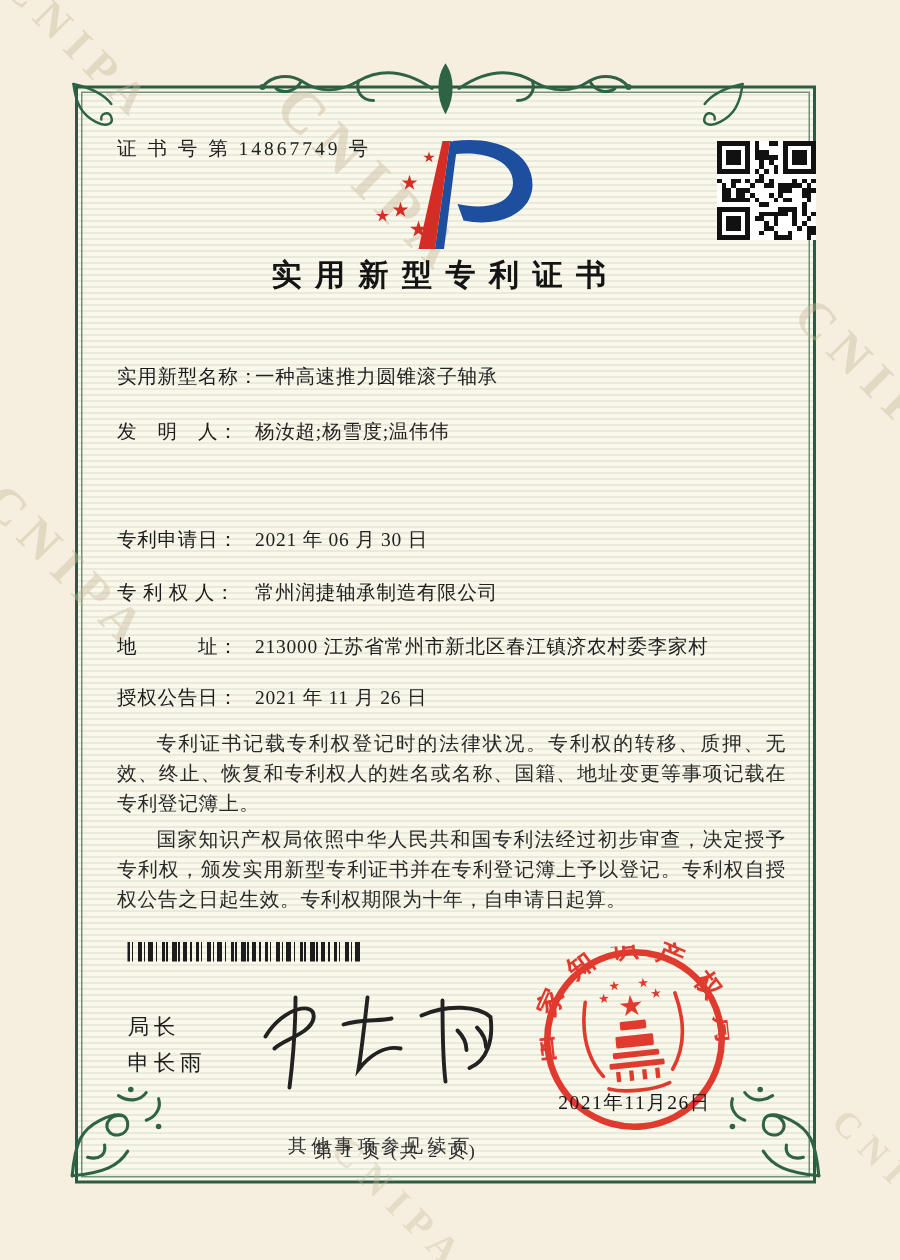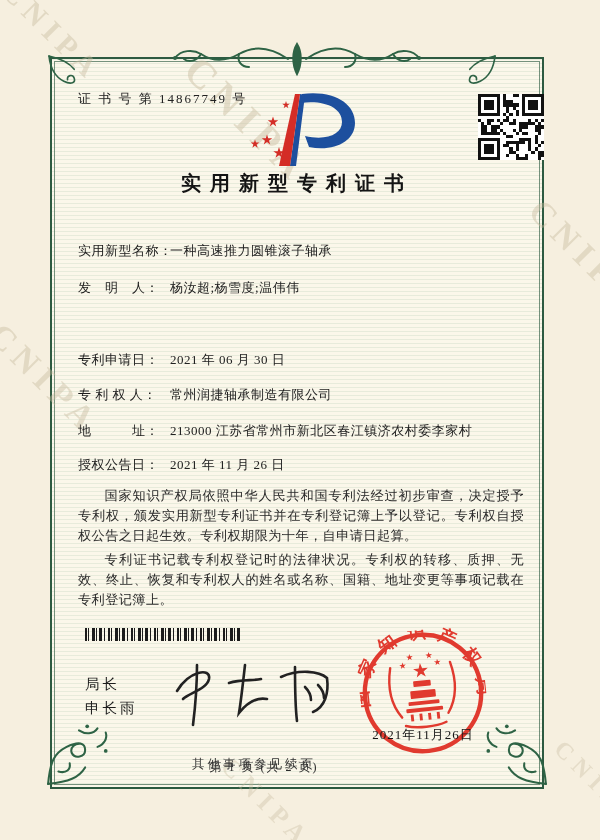--- a/index.html
+++ b/index.html
@@ -287,22 +287,22 @@
       <span class="f-label">专 利 权 人：</span><span class="f-value">常州润捷轴承制造有限公司</span>
     </div>
     <div class="row" style="top:422px">
       <span class="f-label">地　　　址：</span><span class="f-value">213000 江苏省常州市新北区春江镇济农村委李家村</span>
     </div>
     <div class="row" style="top:456px">
       <span class="f-label">授权公告日：</span><span class="f-value">2021 年 11 月 26 日</span>
     </div>
 
     <div class="paras">
+      <p>专利证书记载专利权登记时的法律状况。专利权的转移、质押、无效、终止、恢复和专利权人的姓名或名称、国籍、地址变更等事项记载在专利登记簿上。</p>
       <p>国家知识产权局依照中华人民共和国专利法经过初步审查，决定授予专利权，颁发实用新型专利证书并在专利登记簿上予以登记。专利权自授权公告之日起生效。专利权期限为十年，自申请日起算。</p>
-      <p>专利证书记载专利权登记时的法律状况。专利权的转移、质押、无效、终止、恢复和专利权人的姓名或名称、国籍、地址变更等事项记载在专利登记簿上。</p>
     </div>
 
     <div class="barcode"></div>
 
     <div class="director-title">局长</div>
     <div class="director-name">申长雨</div>
 
     <svg class="sig" width="170" height="75" viewBox="0 0 170 75">
       <g stroke="#222" fill="none" stroke-width="2.6" stroke-linecap="round">
         <path d="M14,36 C26,16 48,12 46,24 C44,34 26,38 20,44"></path>

